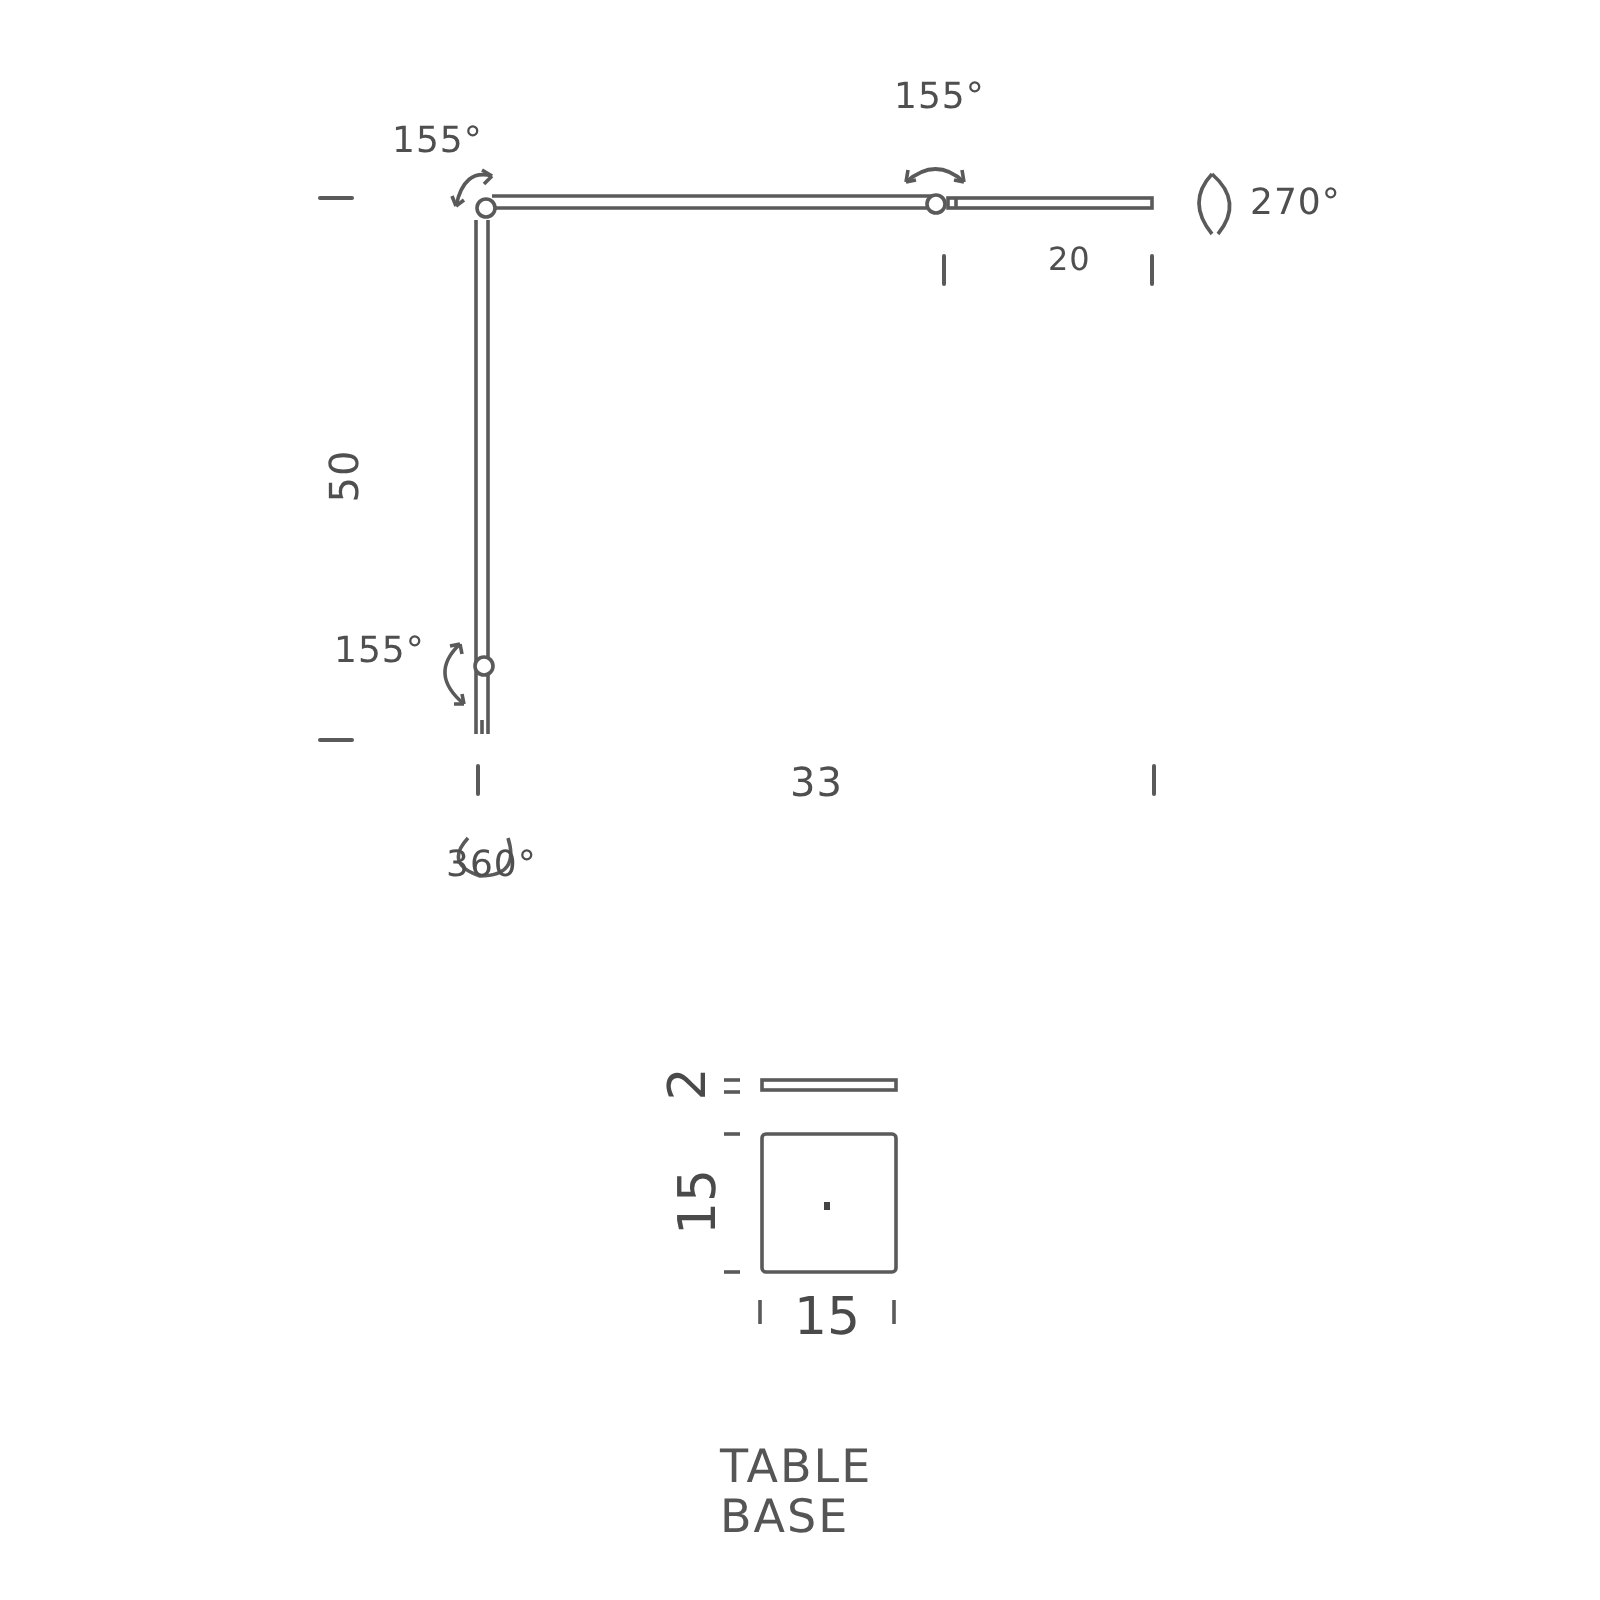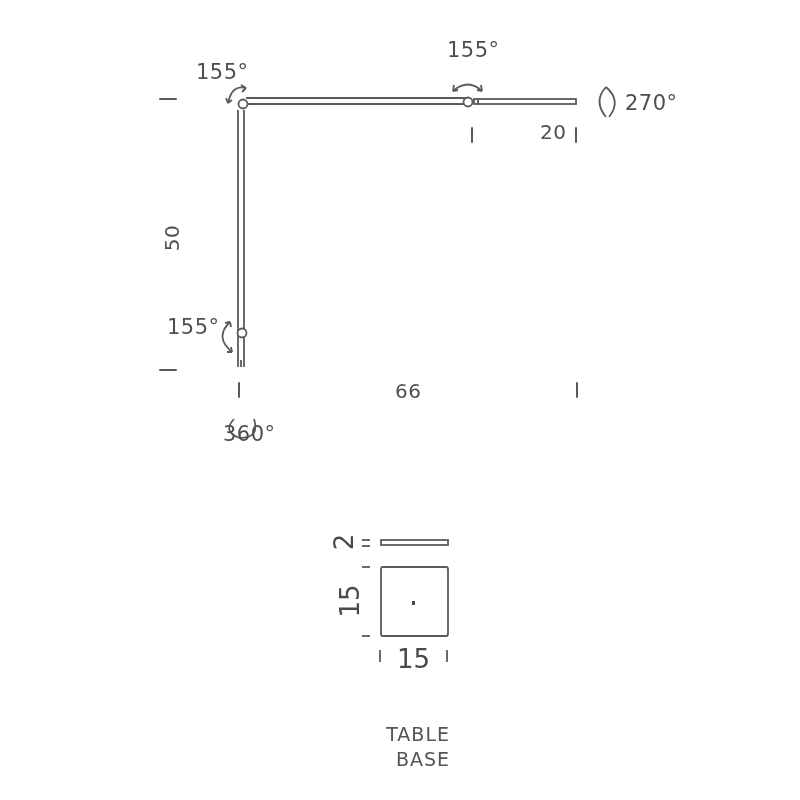--- a/index.html
+++ b/index.html
@@ -1,23 +1,23 @@
 <!DOCTYPE html>
 <html><head>
   <meta charset="utf-8">
   <style>
     html, body { margin: 0; padding: 0; background: #ffffff; }
     body { width: 800px; height: 800px; position: relative; overflow: hidden;
            font-family: "DejaVu Sans", sans-serif; color: #555555; }
     .canvas { position: absolute; left: 0; top: 0; width: 800px; height: 800px; }
-    .lbl { position: absolute; font-size: 21px; color: #4f4f4f; white-space: nowrap; letter-spacing: 0.5px; }
+    .lbl { position: absolute; font-size: 18px; color: #4f4f4f; white-space: nowrap; letter-spacing: 0.5px; }
     .lbl-big { position: absolute; font-size: 26px; color: #4a4a4a; white-space: nowrap; }
     .rot { transform-origin: center center; transform: rotate(-90deg); }
-    .caption { position: absolute; left: 360px; top: 722px; width: 90px; text-align: right;
-               font-size: 19px; line-height: 25px; color: #555; letter-spacing: 1px; }
+    .caption { position: absolute; left: 360px; top: 722px; width: 90px; text-align: left;
+               font-size: 23px; line-height: 25px; color: #555; letter-spacing: 1px; }
   </style>
 </head>
 <body>
 
 <div class="canvas">
   <svg width="800" height="800" viewBox="0 0 800 800" style="position:absolute;left:0;top:0">
     <g stroke="#5a5a5a" fill="none" stroke-width="2" stroke-linecap="round">
 
       <line x1="160" y1="99" x2="176" y2="99"></line>
       <line x1="160" y1="370" x2="176" y2="370"></line>
@@ -82,23 +82,23 @@
     </g>
     <rect x="412" y="601" width="3" height="4" fill="#444"></rect>
   </svg>
 
   <span class="lbl" style="left:196px;top:60px">155°</span>
   <span class="lbl" style="left:447px;top:38px">155°</span>
   <span class="lbl" style="left:625px;top:91px">270°</span>
   <span class="lbl" style="left:167px;top:315px">155°</span>
   <span class="lbl" style="left:223px;top:422px">360°</span>
 
-  <span class="lbl" style="left:540px;top:120px;font-size:20px">20</span>
+  <span class="lbl" style="left:524px;top:120px;font-size:16px">20</span>
   <span class="lbl rot" style="left:159px;top:226px;font-size:20px">50</span>
-  <span class="lbl" style="left:395px;top:379px;font-size:20px">66</span>
+  <span class="lbl" style="left:395px;top:379px;font-size:20px">33</span>
 
   <span class="lbl-big rot" style="left:336px;top:527px">2</span>
   <span class="lbl-big rot" style="left:333px;top:586px">15</span>
   <span class="lbl-big" style="left:397px;top:644px">15</span>
 
   <div class="caption">
     <div>TABLE</div>
     <div>BASE</div>
   </div>
 </div>

